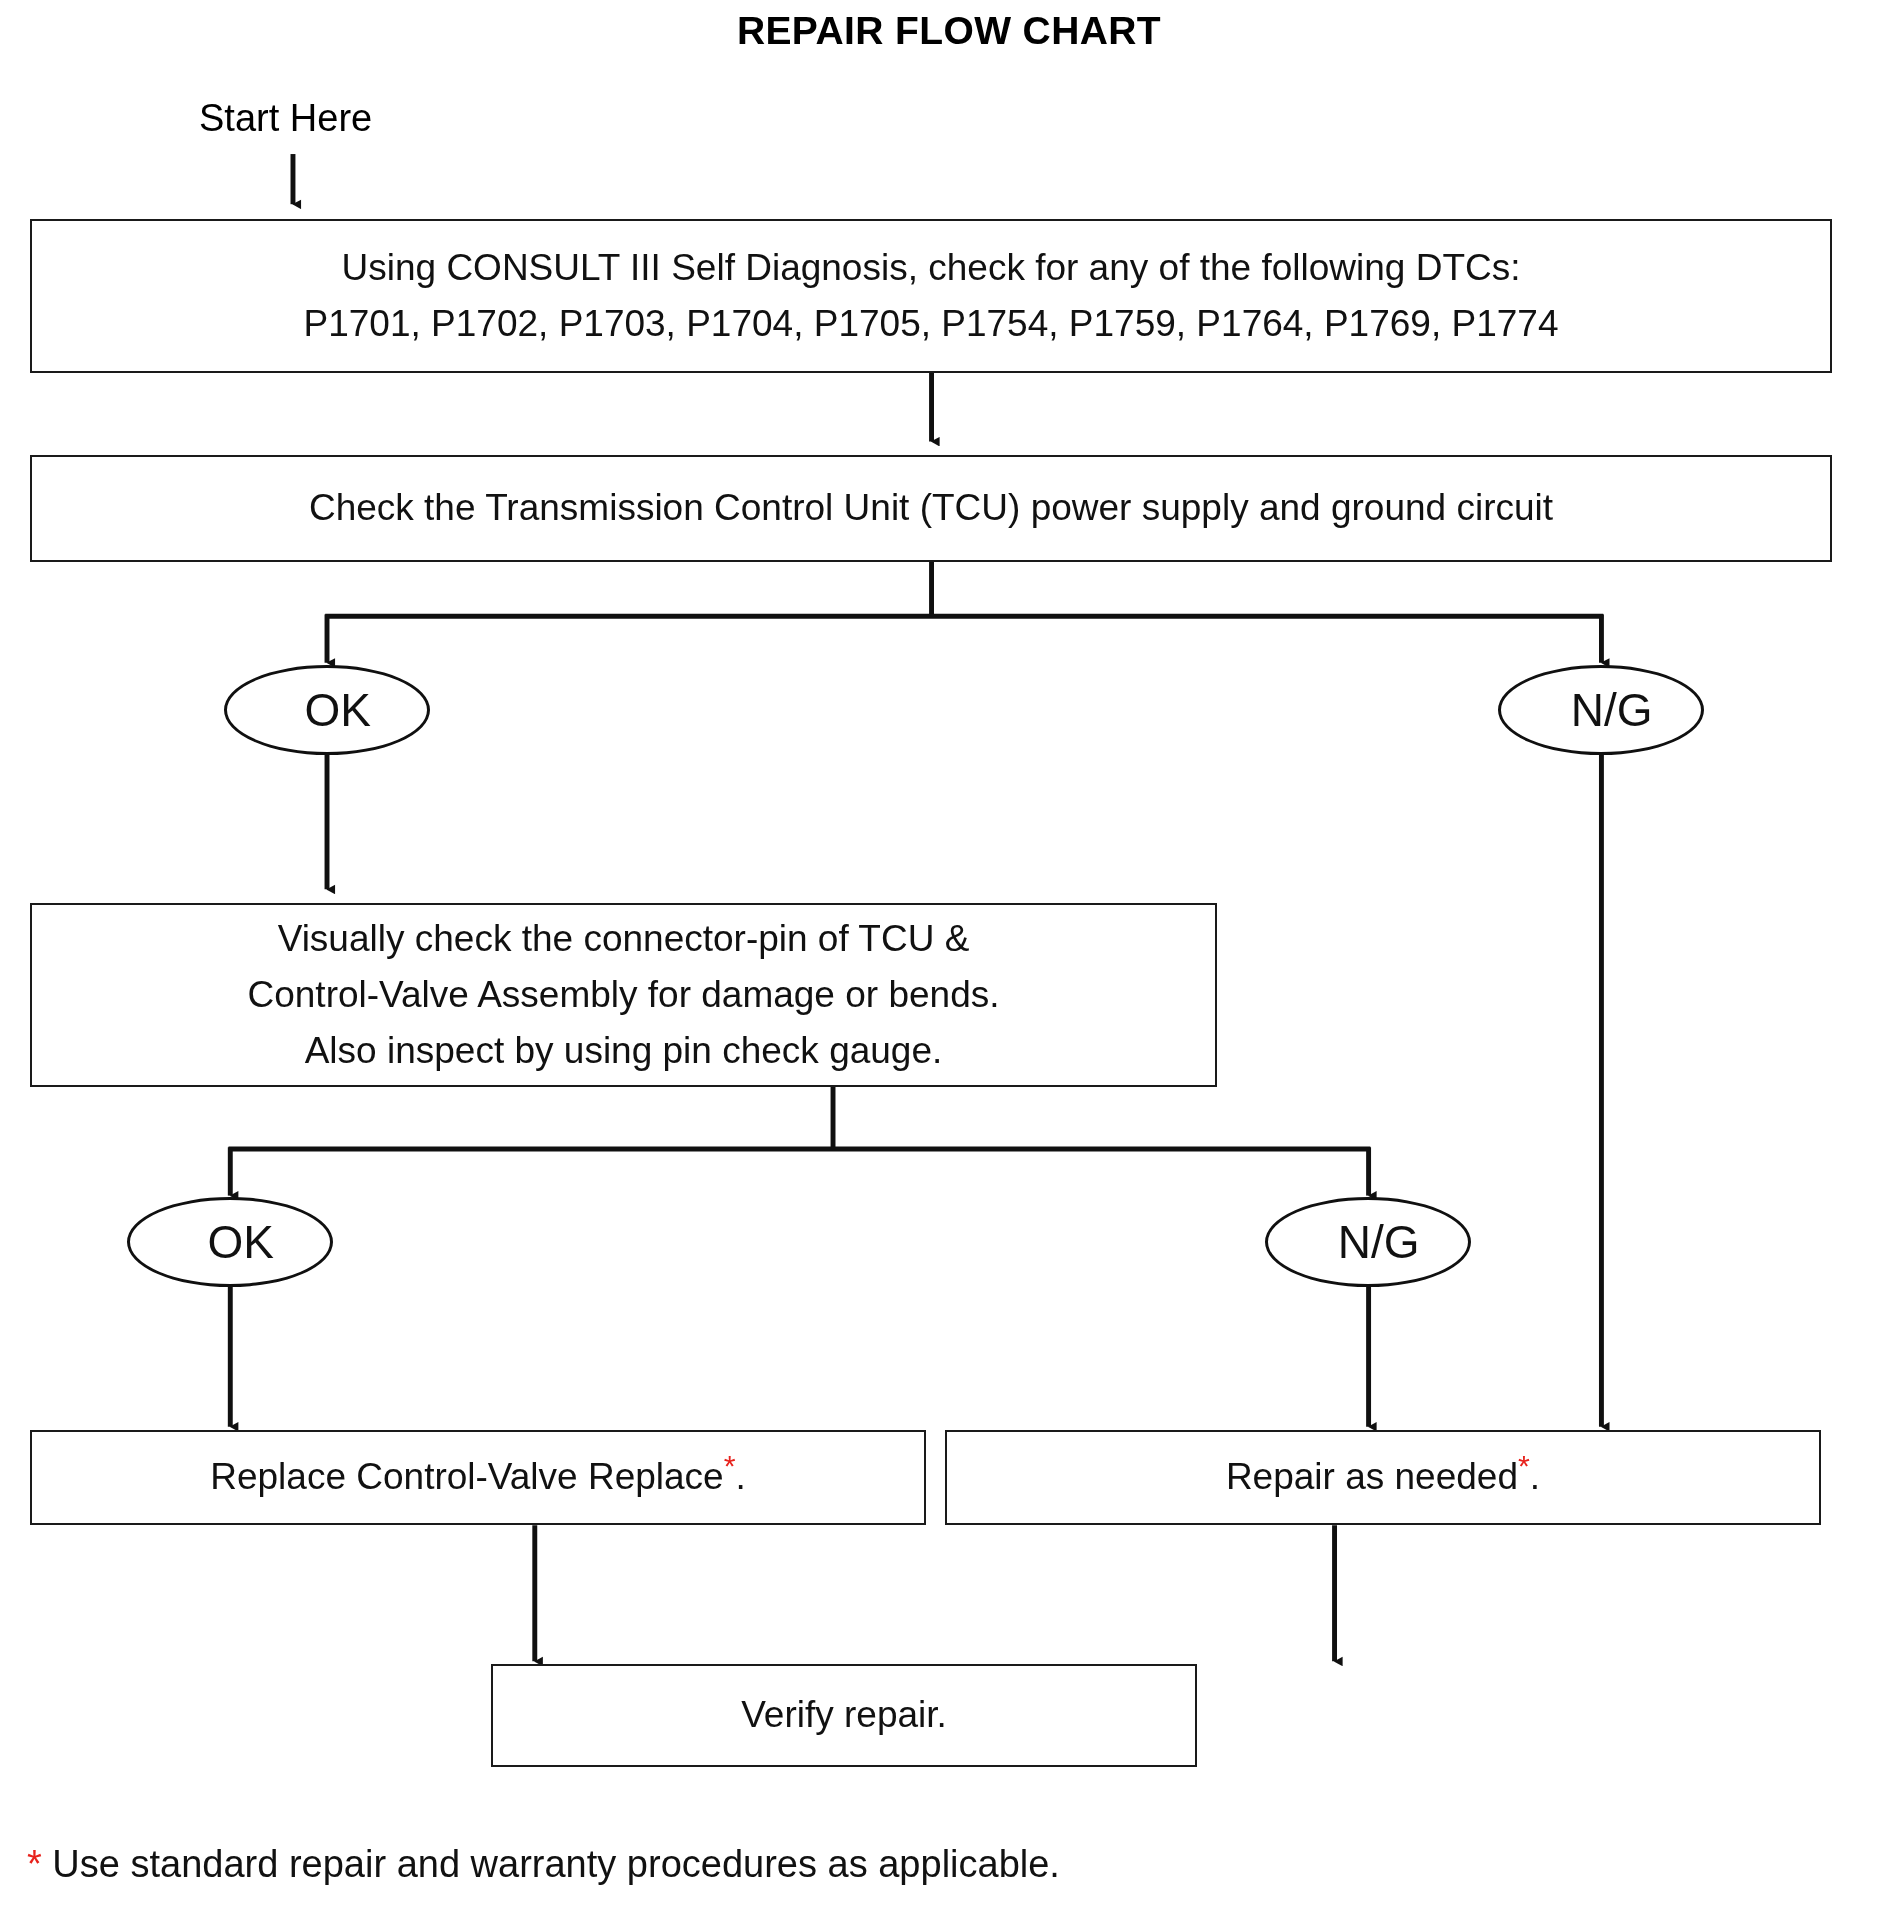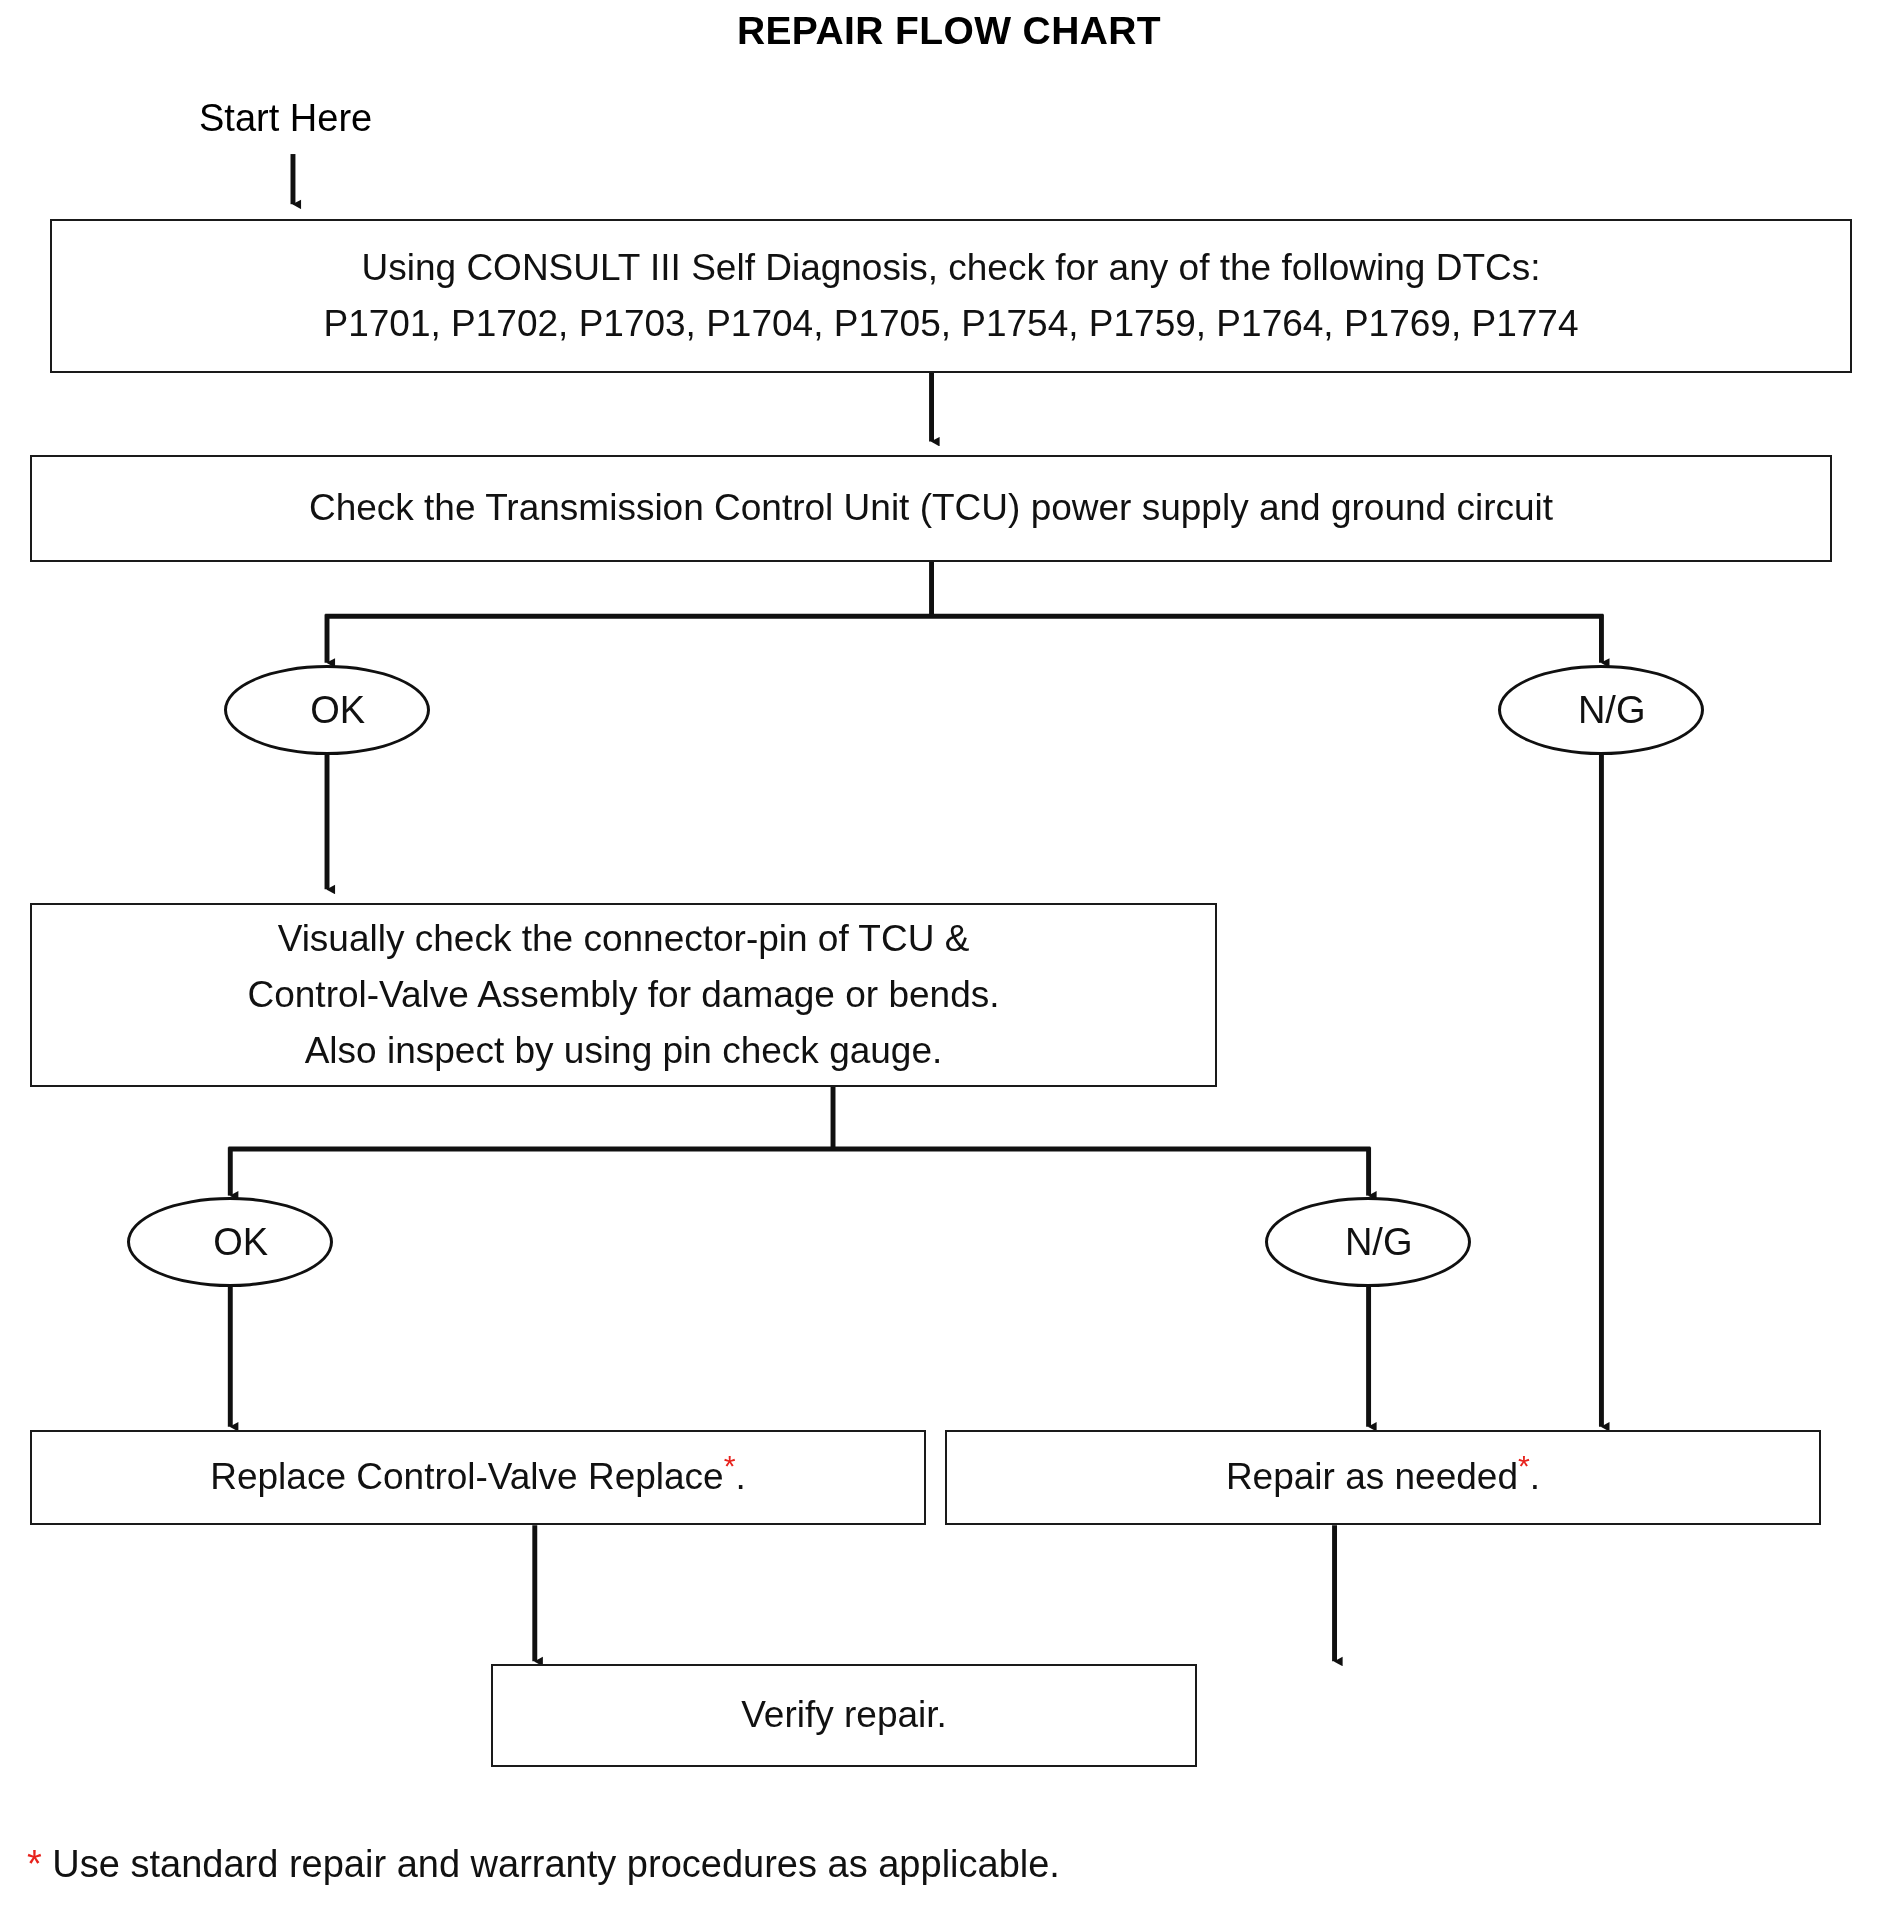--- a/index.html
+++ b/index.html
@@ -49,21 +49,21 @@
   }
   .ellipse-node {
     position: absolute;
     box-sizing: border-box;
     border: 3.6px solid #101010;
     border-radius: 50%;
     background: #ffffff;
     display: flex;
     align-items: center;
     justify-content: center;
-    font-size: 38px;
+    font-size: 46px;
     color: #111111;
   }
   .ellipse-node .elabel {
     transform: translateX(10.7px);
     white-space: nowrap;
   }
   .title-text {
     position: absolute;
     font-size: 39px;
     font-weight: bold;
@@ -130,21 +130,21 @@
       <line x1="257" y1="1437" x2="257" y2="1593" marker-end="url(#arrowhead)"></line>
 
       <line x1="1528" y1="1437" x2="1528" y2="1593" marker-end="url(#arrowhead)"></line>
 
       <line x1="597" y1="1703" x2="597" y2="1855" marker-end="url(#arrowhead)"></line>
 
       <line x1="1490" y1="1703" x2="1490" y2="1855" marker-end="url(#arrowhead)"></line>
     </g>
   </svg>
 
-  <div class="node-box" style="left:30px; top:219px; width:1802px; height:154px;margin-left:20px;">
+  <div class="node-box" style="left:30px; top:219px; width:1802px; height:154px;">
     <span class="line">Using CONSULT III Self Diagnosis, check for any of the following DTCs:</span>
     <span class="line">P1701, P1702, P1703, P1704, P1705, P1754, P1759, P1764, P1769, P1774</span>
   </div>
 
   <div class="node-box" style="left:30px; top:455px; width:1802px; height:107px;">
     <span class="line">Check the Transmission Control Unit (TCU) power supply and ground circuit</span>
   </div>
 
   <div class="ellipse-node" style="left:224px; top:665px; width:206px; height:90px;">
     <span class="elabel">OK</span>

